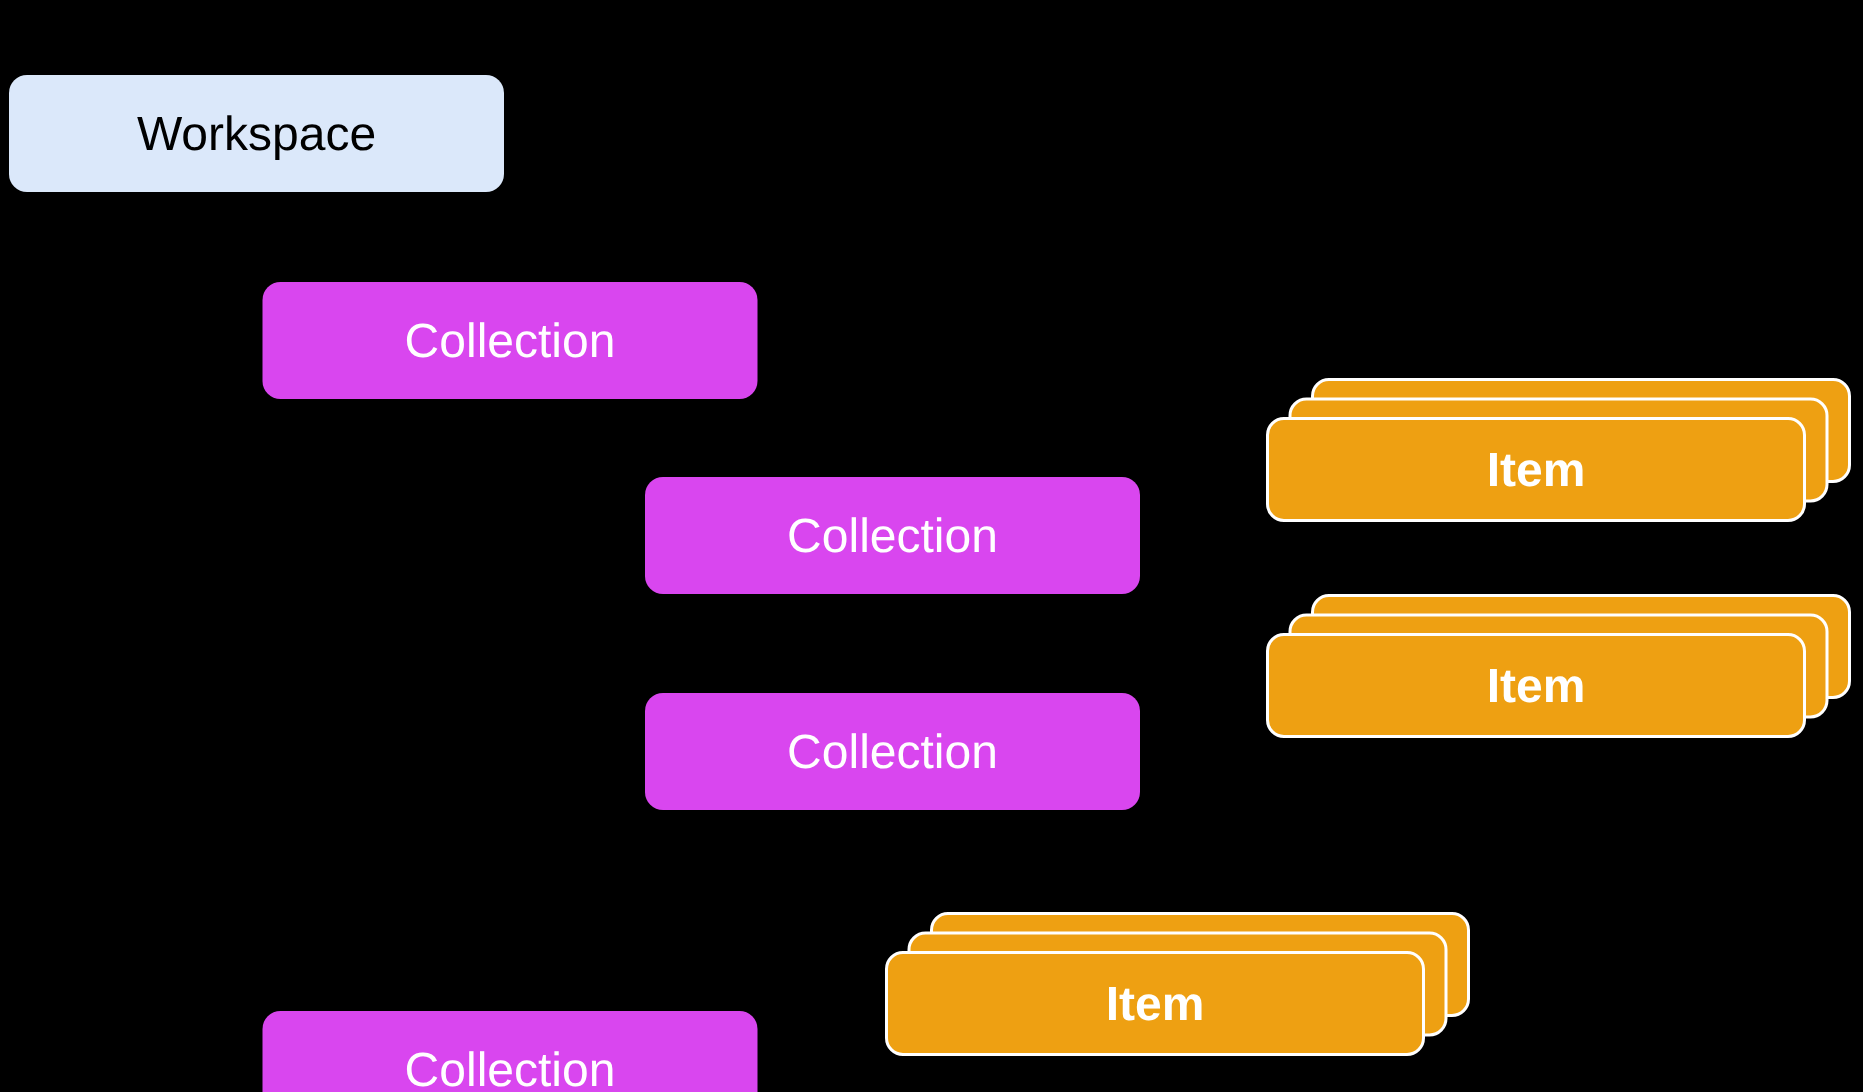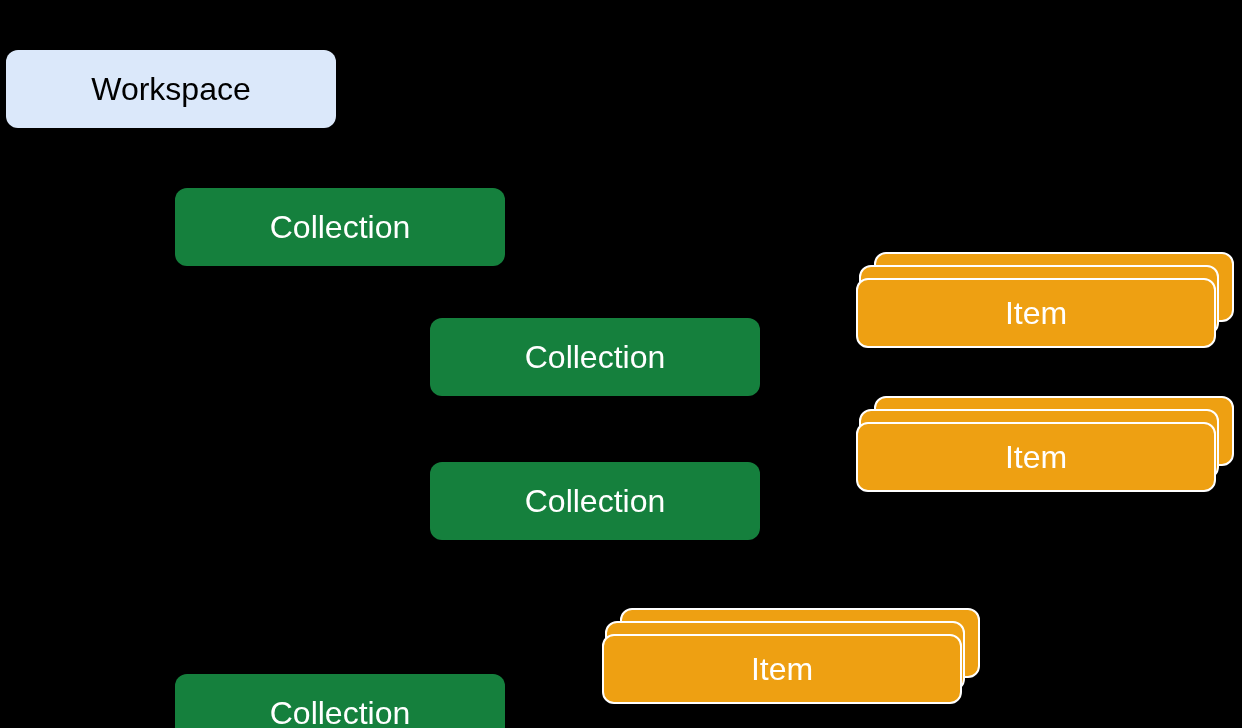--- a/index.html
+++ b/index.html
@@ -22,47 +22,48 @@
     }
     .workspace {
       background: #dbe8fa;
       color: #000000;
       width: 330px;
       height: 78px;
       left: 6px;
       top: 6px;
     }
     .collection {
-      background: #15803d;
+      background: #d946ef;
       color: #ffffff;
       width: 330px;
       height: 78px;
     }
     .item-stack {
       position: absolute;
       width: 390px;
       height: 96px;
     }
     .item-card {
       position: absolute;
       background: #eea012;
       border: 2px solid #ffffff;
       border-radius: 12px;
       width: 360px;
       height: 70px;
     }
     .item-card.back   { left: 30px; top: 0px; }
     .item-card.middle { left: 15px; top: 13px; }
     .item-card.front  {
-      left: 12px; top: 26px;
+      left: 0px; top: 26px;
       display: flex;
       align-items: center;
       justify-content: center;
       color: #ffffff;
       font-size: 32px;
+      font-weight: bold;
     }
   </style>
 </head>
 <body>
 
 <div class="box workspace">
   <span>Workspace</span>
 </div>
 
 <div class="box collection" style="left:175px; top:144px;">

